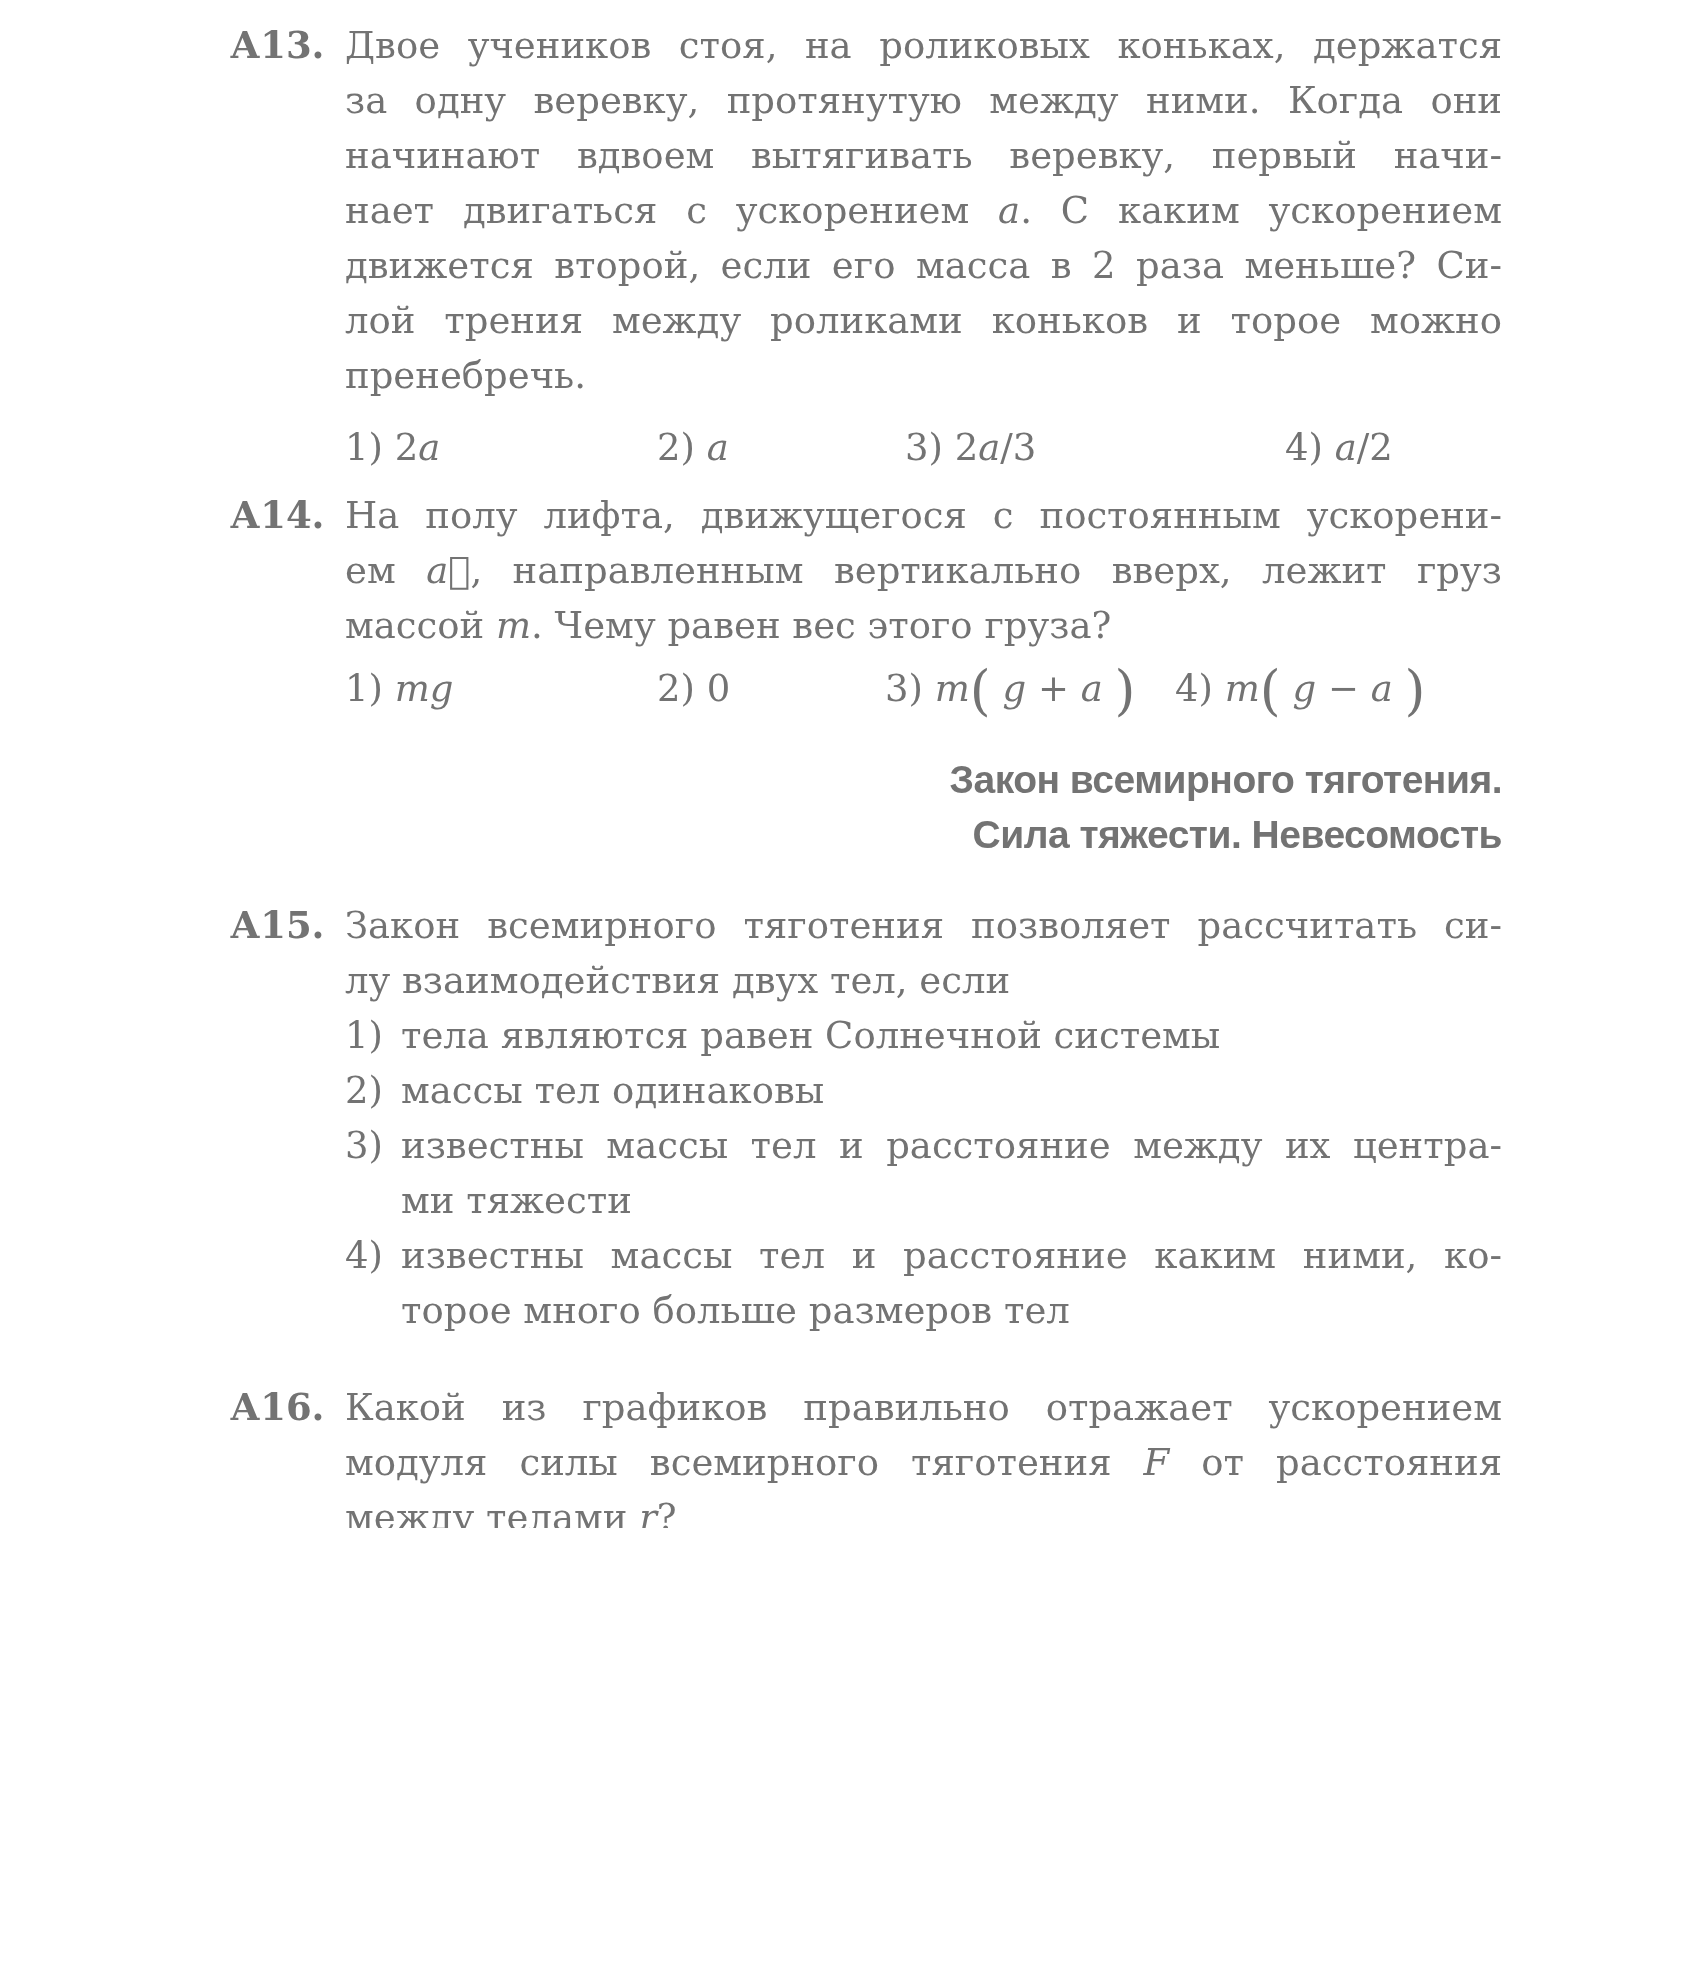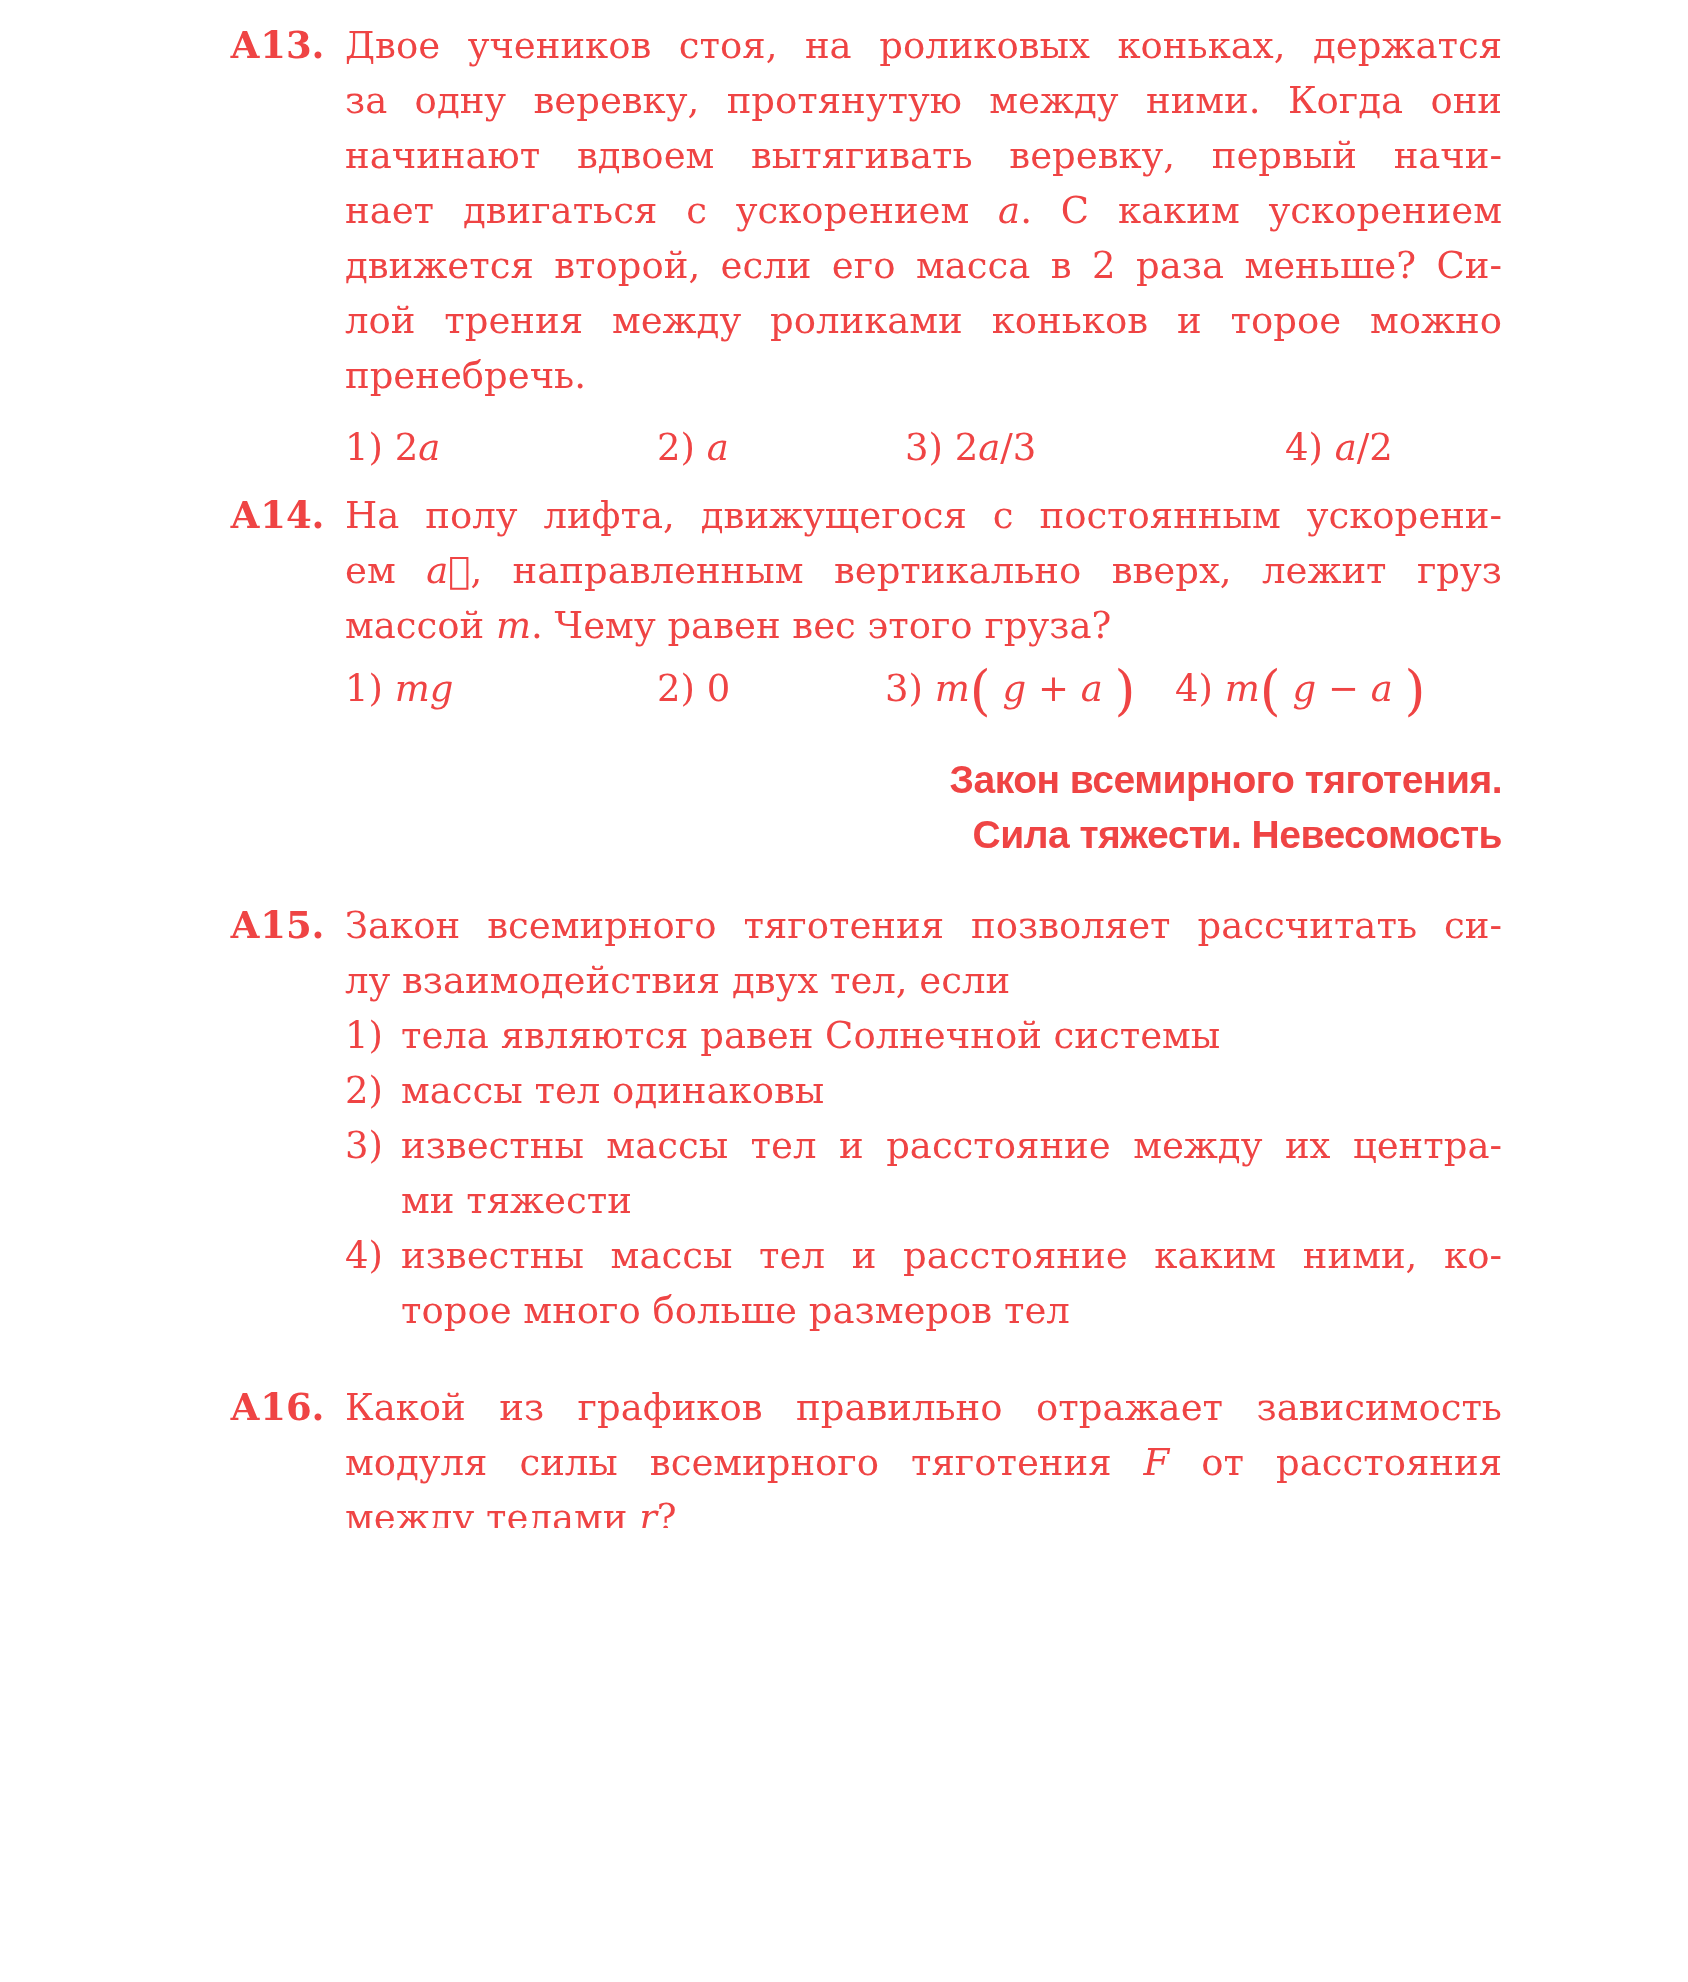--- a/index.html
+++ b/index.html
@@ -1,18 +1,18 @@
 <!DOCTYPE html>
 <html><head>
 <meta charset="utf-8">
 <style>
   html,body{margin:0;padding:0;background:#fff;}
   .page{position:relative;width:1688px;height:1528px;background:#ffffff;
         font-family:"DejaVu Serif","Liberation Serif",serif;font-size:37px;
-        line-height:55px;color:#ef4444;overflow:hidden;}
+        line-height:55px;color:#737373;overflow:hidden;}
   .q{position:absolute;left:230px;width:1272px;}
   .qnum{position:absolute;left:0;top:0;font-weight:700;}
   .qbody{margin-left:115px;}
   .tline{height:55px;}
   .jline{text-align:justify;text-align-last:justify;}
   .ansrow{position:relative;height:55px;}
   .ans{position:absolute;top:0;white-space:nowrap;}
   .pr{font-size:1.45em;line-height:1;vertical-align:-0.14em;font-weight:400;}
   .heading{position:absolute;left:345px;width:1157px;top:752px;text-align:right;
            font-family:"Liberation Sans","DejaVu Sans",sans-serif;font-weight:700;
@@ -108,21 +108,21 @@
             </div>
           </div>
         </div>
     </div>
   </section>
 
   <section class="q" style="top:1380px">
     <span class="qnum">А16.</span>
     <div class="qbody">
       <div>
-          <div class="tline jline">Какой из графиков правильно отражает зависимость</div>
+          <div class="tline jline">Какой из графиков правильно отражает ускорением</div>
           <div class="tline jline">модуля силы всемирного тяготения <i>F</i> от расстояния</div>
           <div class="tline">между телами <i>r</i>?</div>
         </div>
     </div>
   </section>
 
   <div id="graphs" class="graphs">
       <div class="graph"><svg width="280" height="280" viewBox="0 0 280 280">
           <line x1="56" y1="0" x2="56" y2="280" stroke="#b5b5b5" stroke-width="1.6" shape-rendering="crispEdges"></line>
           <line x1="0" y1="56" x2="280" y2="56" stroke="#b5b5b5" stroke-width="1.6" shape-rendering="crispEdges"></line>

